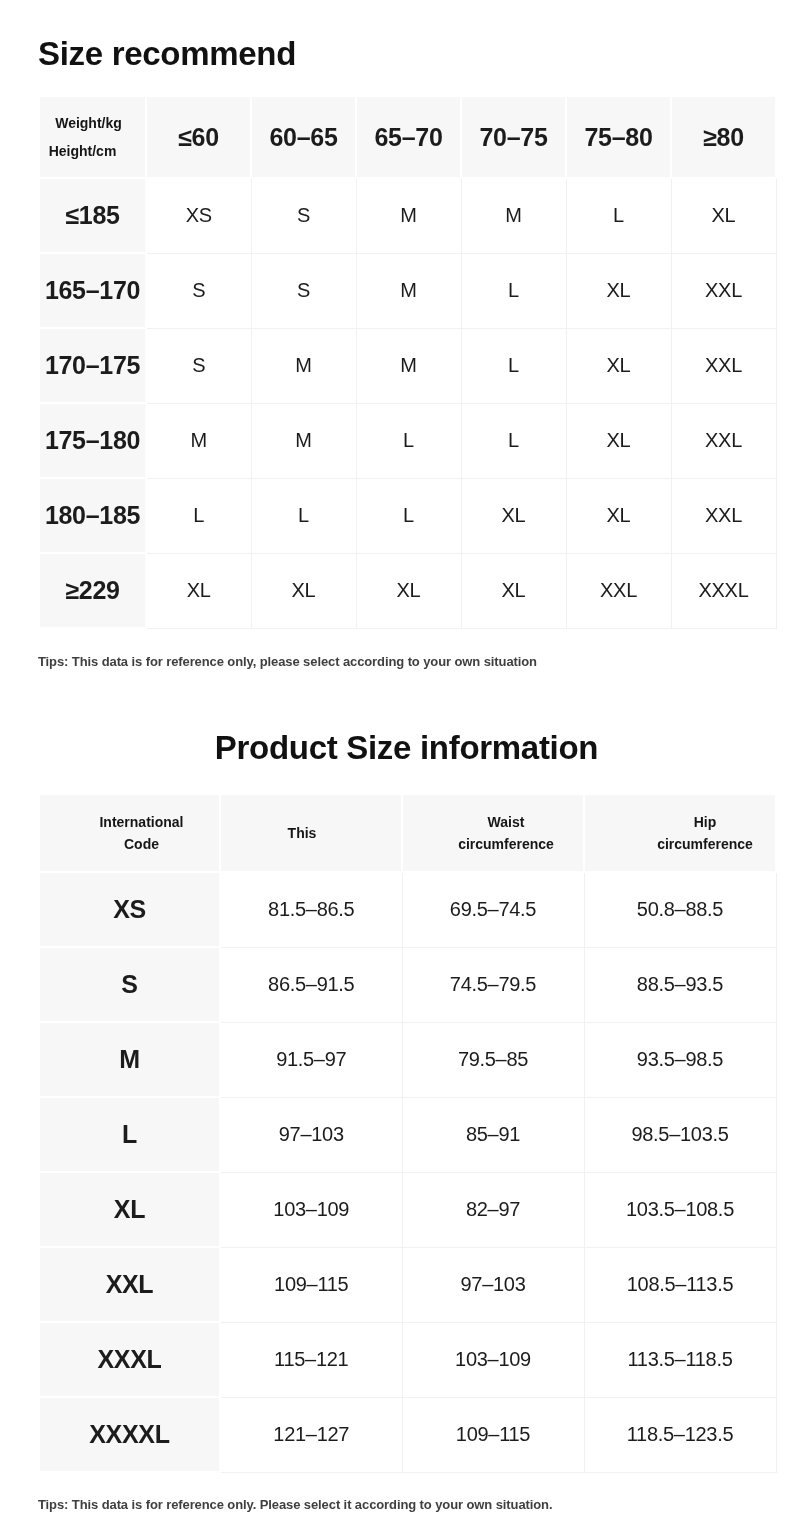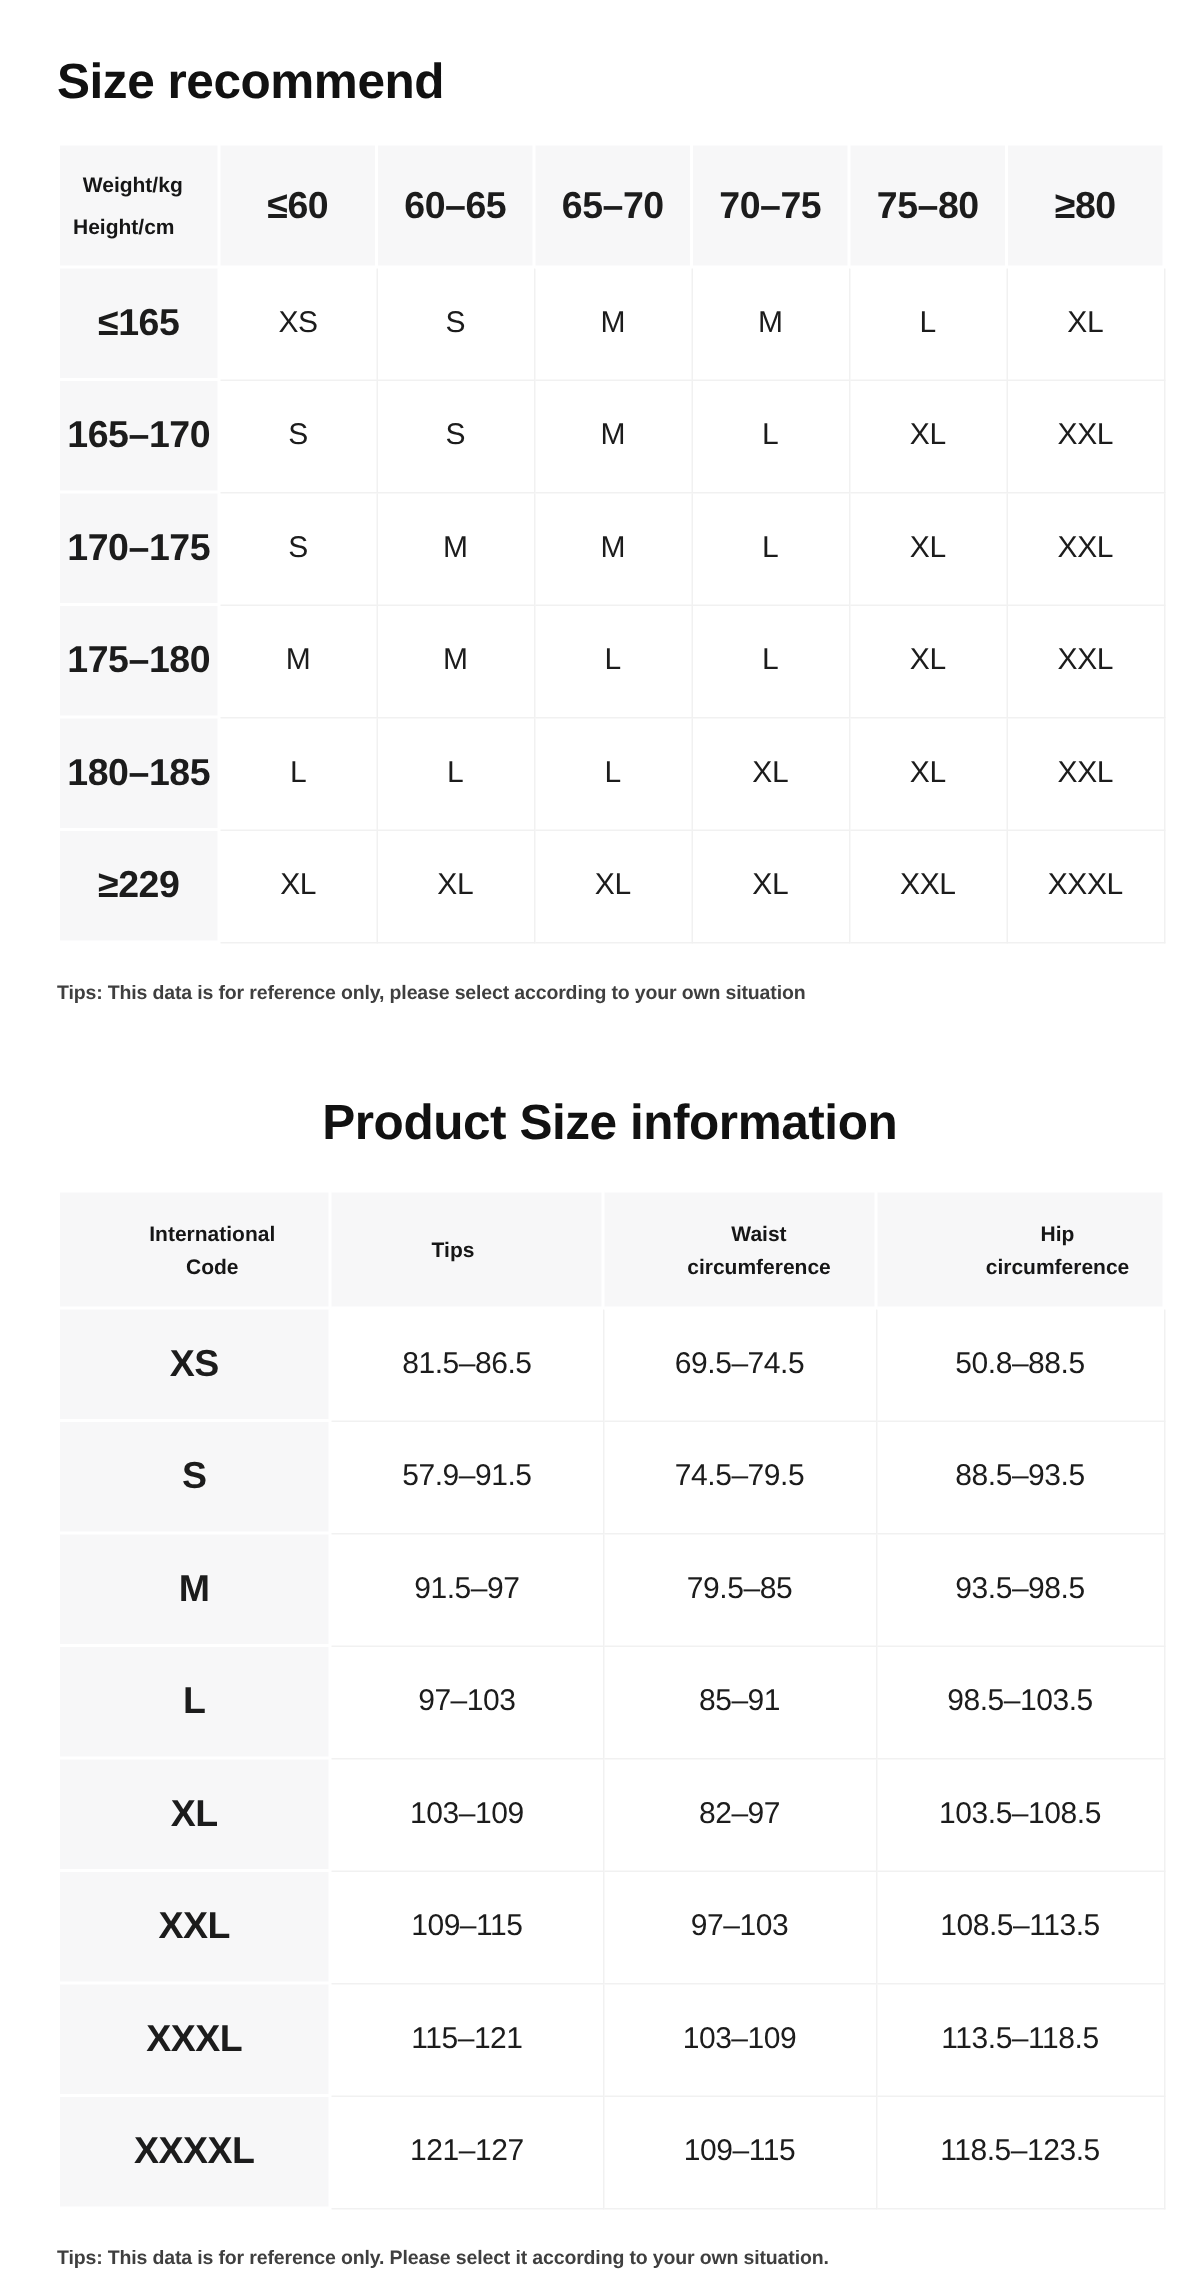--- a/index.html
+++ b/index.html
@@ -120,21 +120,21 @@
             <span class="corner-bottom">Height/cm</span>
           </th>
           <th class="big-label">≤60</th>
           <th class="big-label">60–65</th>
           <th class="big-label">65–70</th>
           <th class="big-label">70–75</th>
           <th class="big-label">75–80</th>
           <th class="big-label">≥80</th>
         </tr>
         <tr>
-          <th class="big-label">≤165</th>
+          <th class="big-label">≤185</th>
           <td>XS</td>
           <td>S</td>
           <td>M</td>
           <td>M</td>
           <td>L</td>
           <td>XL</td>
         </tr>
         <tr>
           <th class="big-label">165–170</th>
           <td>S</td>
@@ -193,35 +193,35 @@
       <colgroup>
         <col style="width:181px">
           <col style="width:182px">
           <col style="width:182px">
           <col style="width:192px">
       </colgroup>
       <tbody>
         <tr class="head-row">
           <th class="small-head"><span class="h-int">International
 Code</span></th>
-          <th class="small-head"><span class="h-bust">Tips</span></th>
+          <th class="small-head"><span class="h-bust">This</span></th>
           <th class="small-head"><span class="h-waist">Waist
 circumference</span></th>
           <th class="small-head"><span class="h-hip">Hip
 circumference</span></th>
         </tr>
         <tr>
           <th class="big-label">XS</th>
           <td>81.5–86.5</td>
           <td>69.5–74.5</td>
           <td>50.8–88.5</td>
         </tr>
         <tr>
           <th class="big-label">S</th>
-          <td>57.9–91.5</td>
+          <td>86.5–91.5</td>
           <td>74.5–79.5</td>
           <td>88.5–93.5</td>
         </tr>
         <tr>
           <th class="big-label">M</th>
           <td>91.5–97</td>
           <td>79.5–85</td>
           <td>93.5–98.5</td>
         </tr>
         <tr>

